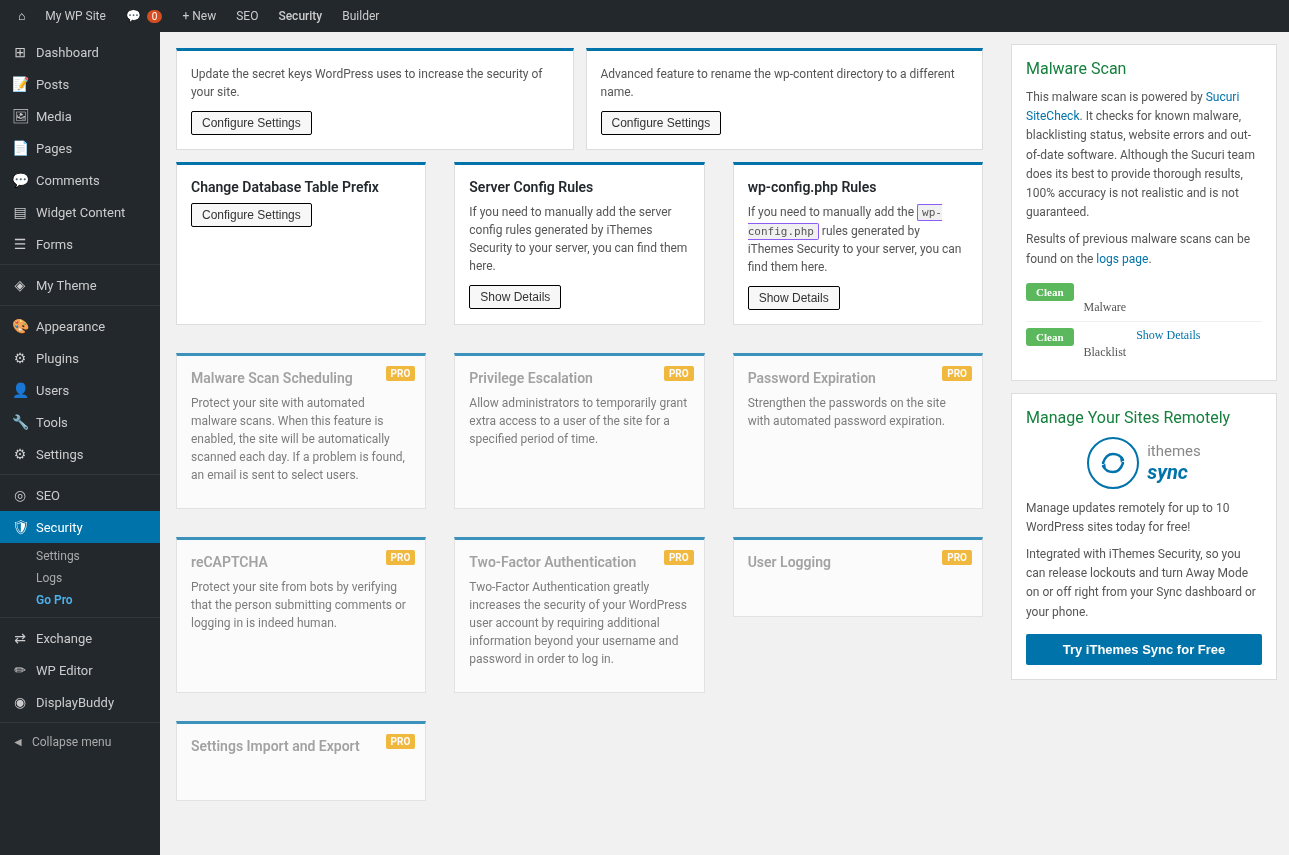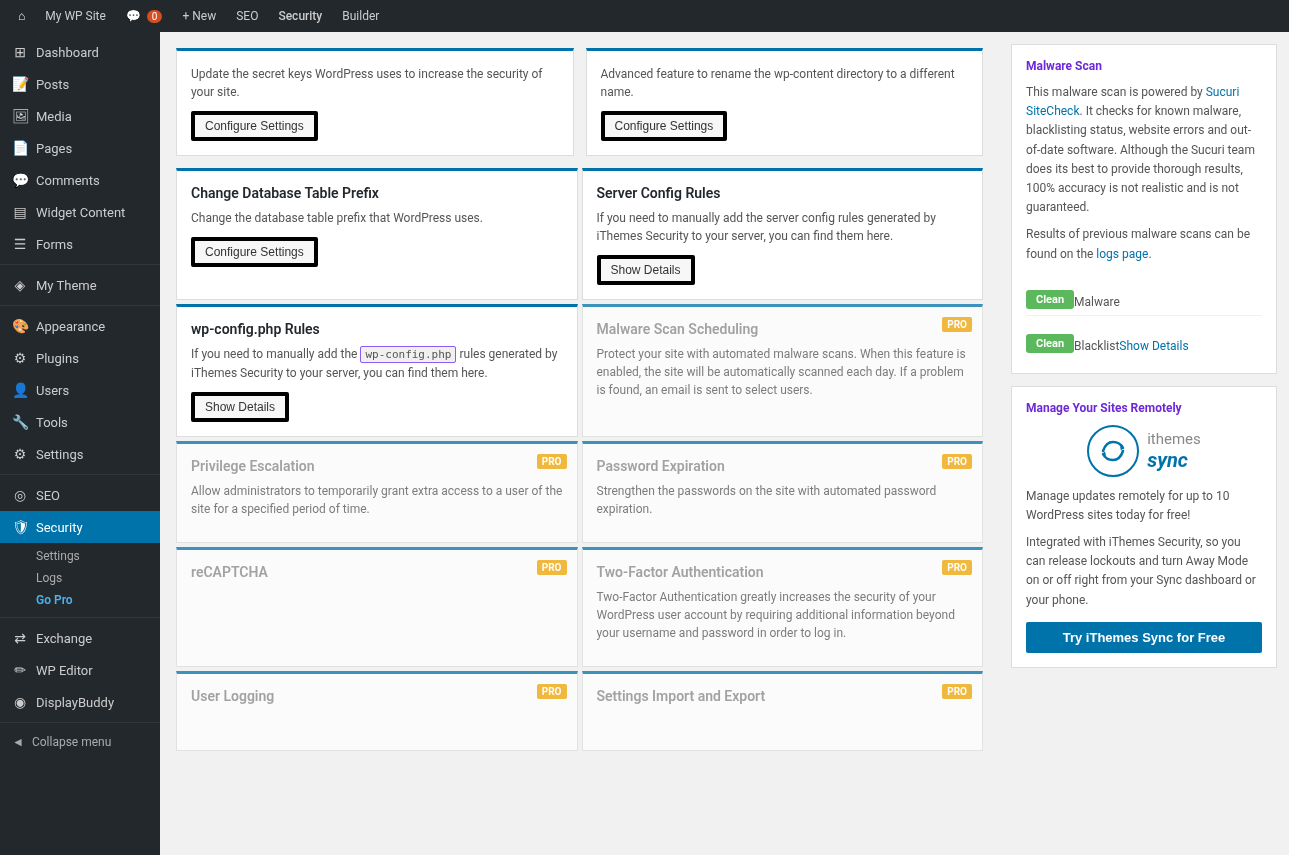--- a/index.html
+++ b/index.html
@@ -76,22 +76,22 @@
 
     .content-area {
       flex: 1;
       padding: 16px;
       overflow-y: auto;
     }
 
     
     .cards-grid {
       display: grid;
-      grid-template-columns: 1fr 1fr;
-      gap: 4px;
+      grid-template-columns: 1fr 1fr 1fr;
+      gap: 28px;
     }
 
     .card {
       background: #fff;
       border: 1px solid #ddd;
       border-top: 3px solid #0073aa;
       padding: 14px;
       position: relative;
     }
     .card h3 {
@@ -103,21 +103,21 @@
     .card .pro-badge {
       position: absolute; top: 10px; right: 10px;
       background: #f0a500; color: #fff; font-size: 10px; font-weight: 700;
       padding: 2px 5px; border-radius: 2px;
     }
     .card.pro-card { opacity: 0.75; }
     .card.pro-card h3 { color: #888; }
 
     .btn {
       display: inline-block; padding: 4px 10px; font-size: 12px;
-      border: 4px solid #000000; background: #f7f7f7; color: #333;
+      border: 1px solid #000000; background: #f7f7f7; color: #333;
       cursor: pointer; border-radius: 2px;
     }
 
     code {
       font-family: monospace; background: #f0f0f0; padding: 1px 4px;
       border: 1px solid #8b5cf6; font-size: 11px; border-radius: 2px;
     }
 
     
     .right-panel {
@@ -128,28 +128,29 @@
       background: #f1f1f1;
     }
 
     .panel-box {
       background: #fff;
       border: 1px solid #ddd;
       padding: 14px;
       margin-bottom: 12px;
     }
     .panel-box h3 {
-      font-size: 12px; font-weight: 700; margin-bottom: 10px; color: #6d28d9;
+      font-size: 16px; font-weight: 400; margin-bottom: 10px; color: #15803d;
     }
     .panel-box p { font-size: 12px; color: #555; line-height: 1.6; margin-bottom: 8px; }
     .panel-box a { color: #0073aa; text-decoration: none; }
 
     .scan-row {
-      display: flex; align-items: flex-end; padding: 6px 0;
+      display: flex; align-items: flex-start; gap: 10px; padding: 6px 0;
       border-bottom: 1px solid #f0f0f0;
+      font-family: Liberation Serif, serif;
     }
     .scan-row:last-child { border-bottom: none; }
     .clean-badge {
       background: #5cb85c; color: #fff; font-size: 11px; font-weight: 700;
       padding: 3px 10px; border-radius: 3px; white-space: nowrap;
     }
     .scan-label { font-size: 12px; color: #555; margin-top: 17px; }
     .scan-link { color: #0073aa; font-size: 12px; cursor: pointer; }
 
     .lockout-text { font-size: 12px; color: #555; }
@@ -305,21 +306,20 @@
         <div class="card">
           <p>Advanced feature to rename the wp-content directory to a different name.</p>
           <button class="btn">Configure Settings</button>
         </div>
       </div>
 
       <div class="cards-grid">
 
         <div class="card">
           <h3>Change Database Table Prefix</h3>
-          <p>Change the database table prefix that WordPress uses.</p>
           <button class="btn">Configure Settings</button>
         </div>
 
         <div class="card">
           <h3>Server Config Rules</h3>
           <p>If you need to manually add the server config rules generated by iThemes Security to your server, you can find them here.</p>
           <button class="btn">Show Details</button>
         </div>
 
         <div class="card">
@@ -344,20 +344,21 @@
 
         <div class="card pro-card">
           <span class="pro-badge">PRO</span>
           <h3>Password Expiration</h3>
           <p>Strengthen the passwords on the site with automated password expiration.</p>
         </div>
 
         <div class="card pro-card">
           <span class="pro-badge">PRO</span>
           <h3>reCAPTCHA</h3>
+          <p>Protect your site from bots by verifying that the person submitting comments or logging in is indeed human.</p>
         </div>
 
         <div class="card pro-card">
           <span class="pro-badge">PRO</span>
           <h3>Two-Factor Authentication</h3>
           <p>Two-Factor Authentication greatly increases the security of your WordPress user account by requiring additional information beyond your username and password in order to log in.</p>
         </div>
 
         <div class="card pro-card" style="height:80px;">
           <span class="pro-badge">PRO</span>

